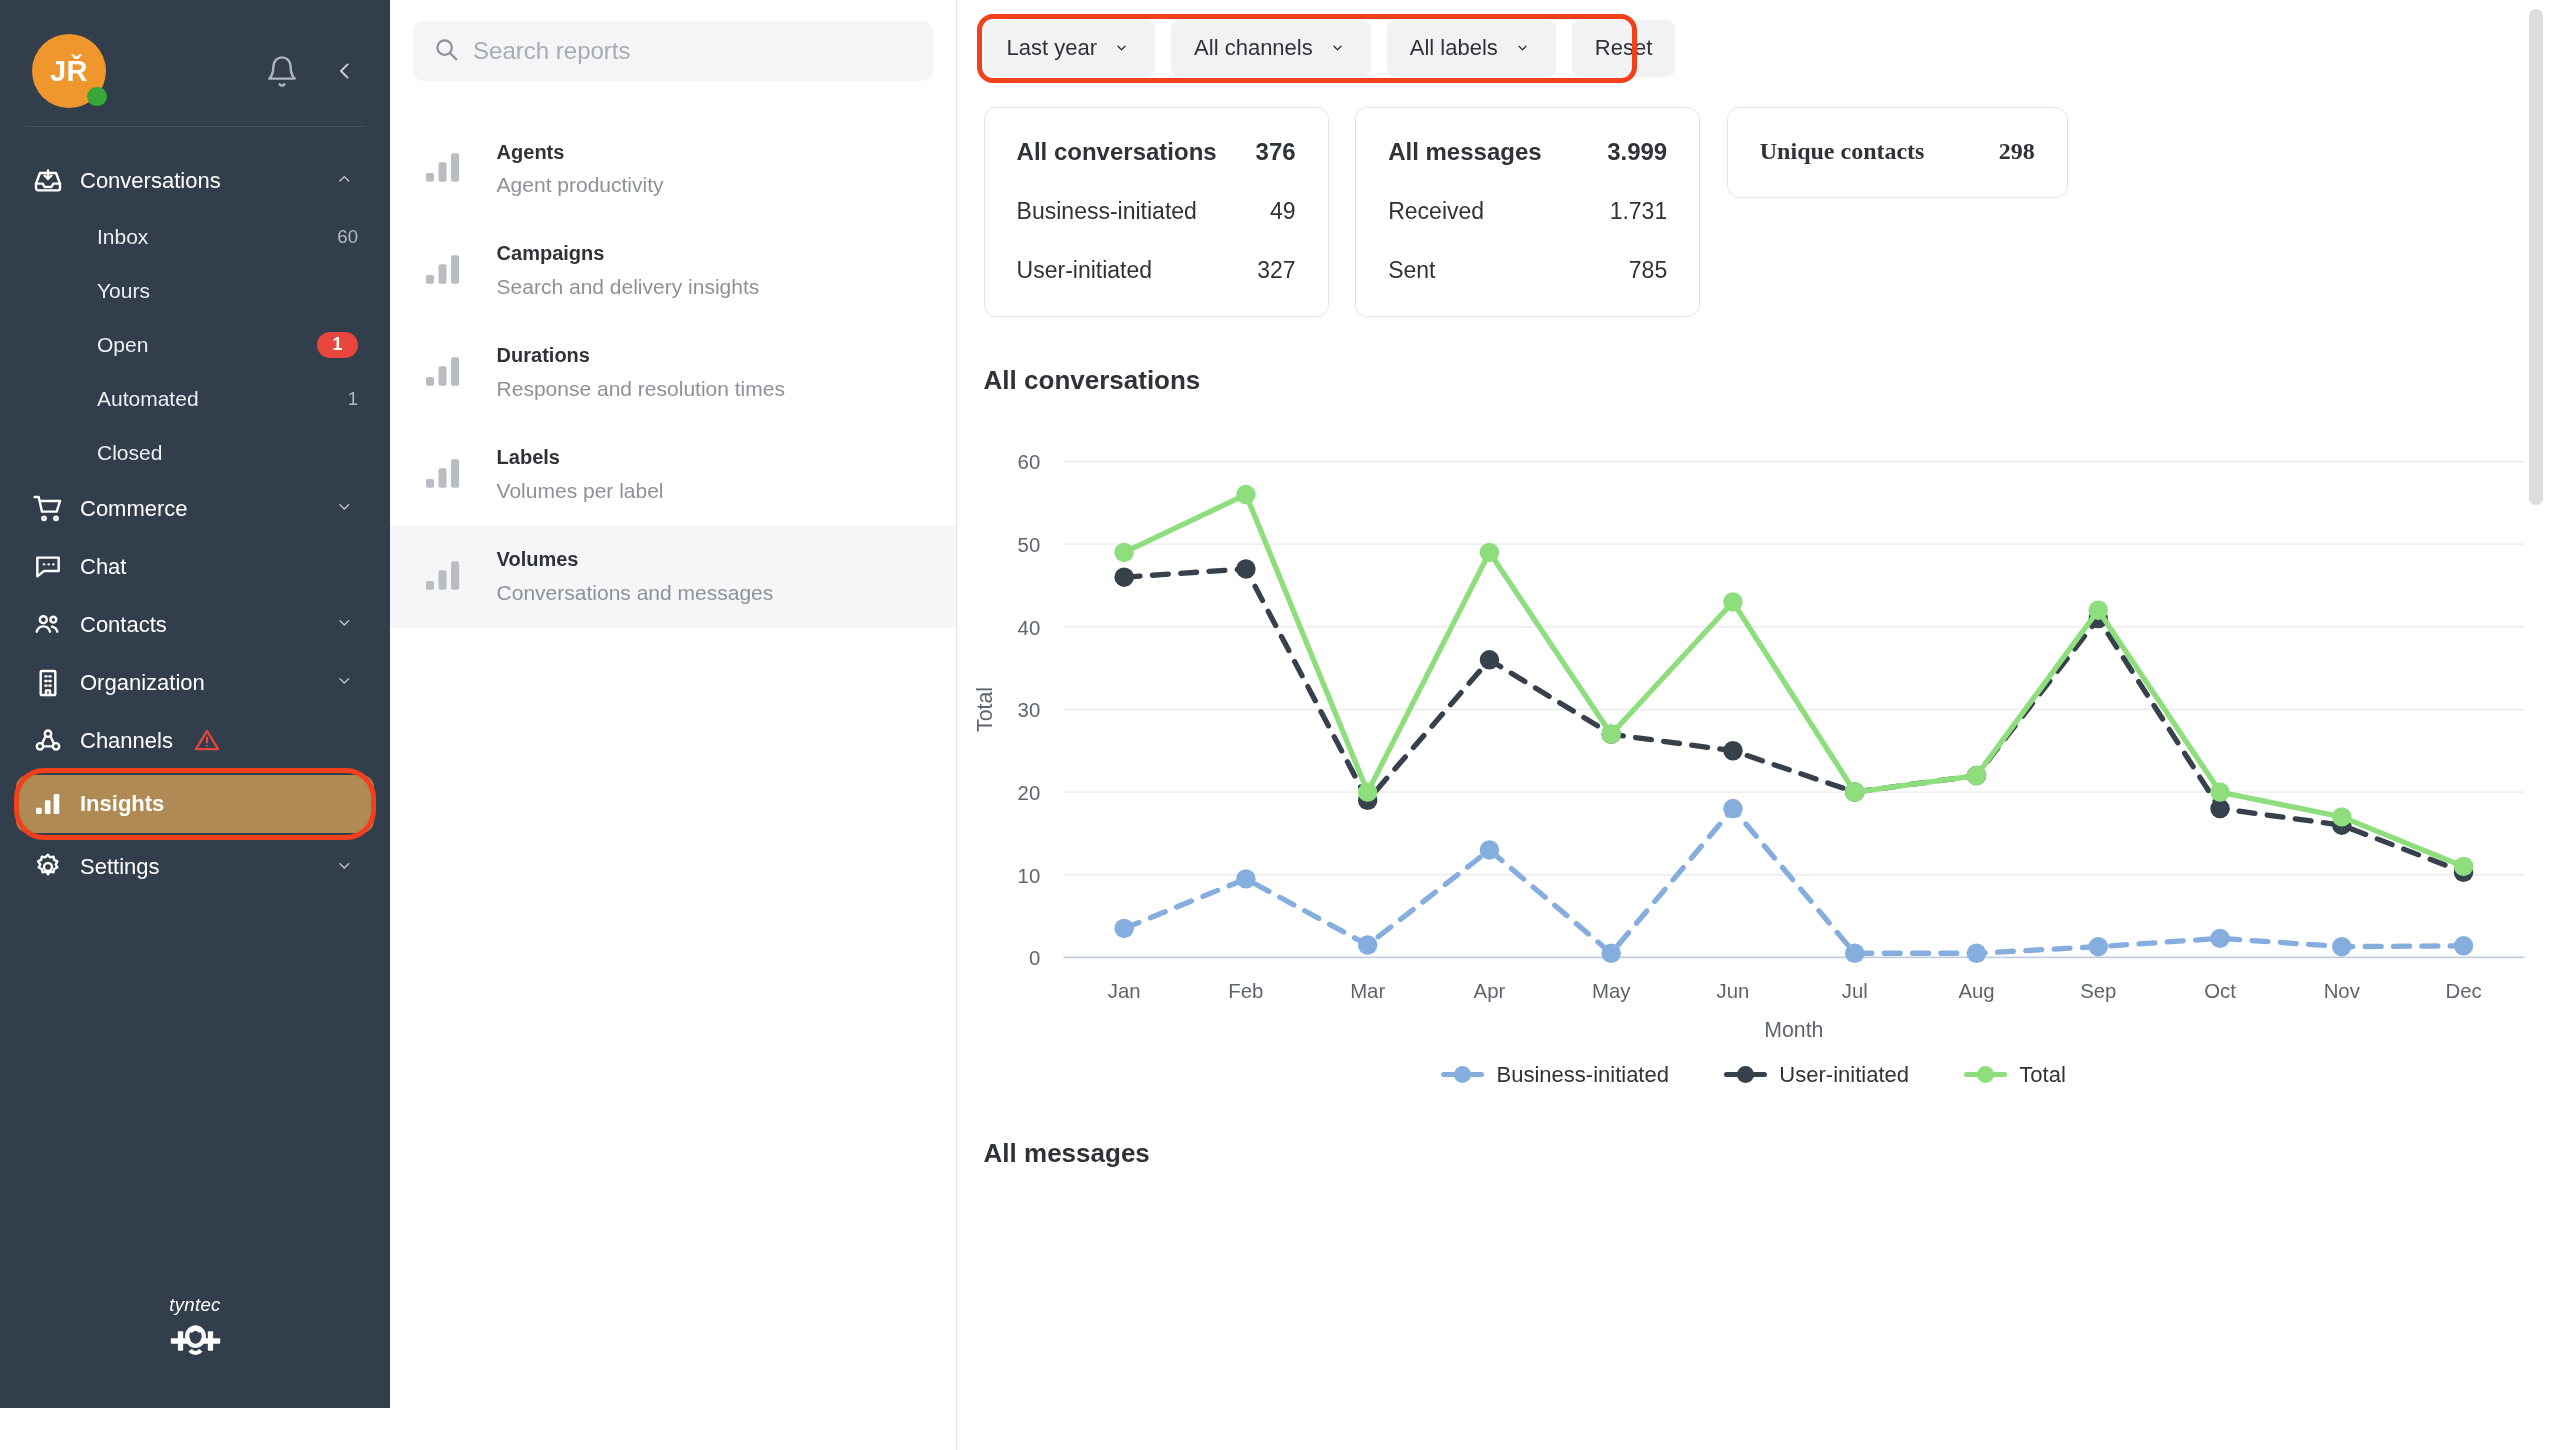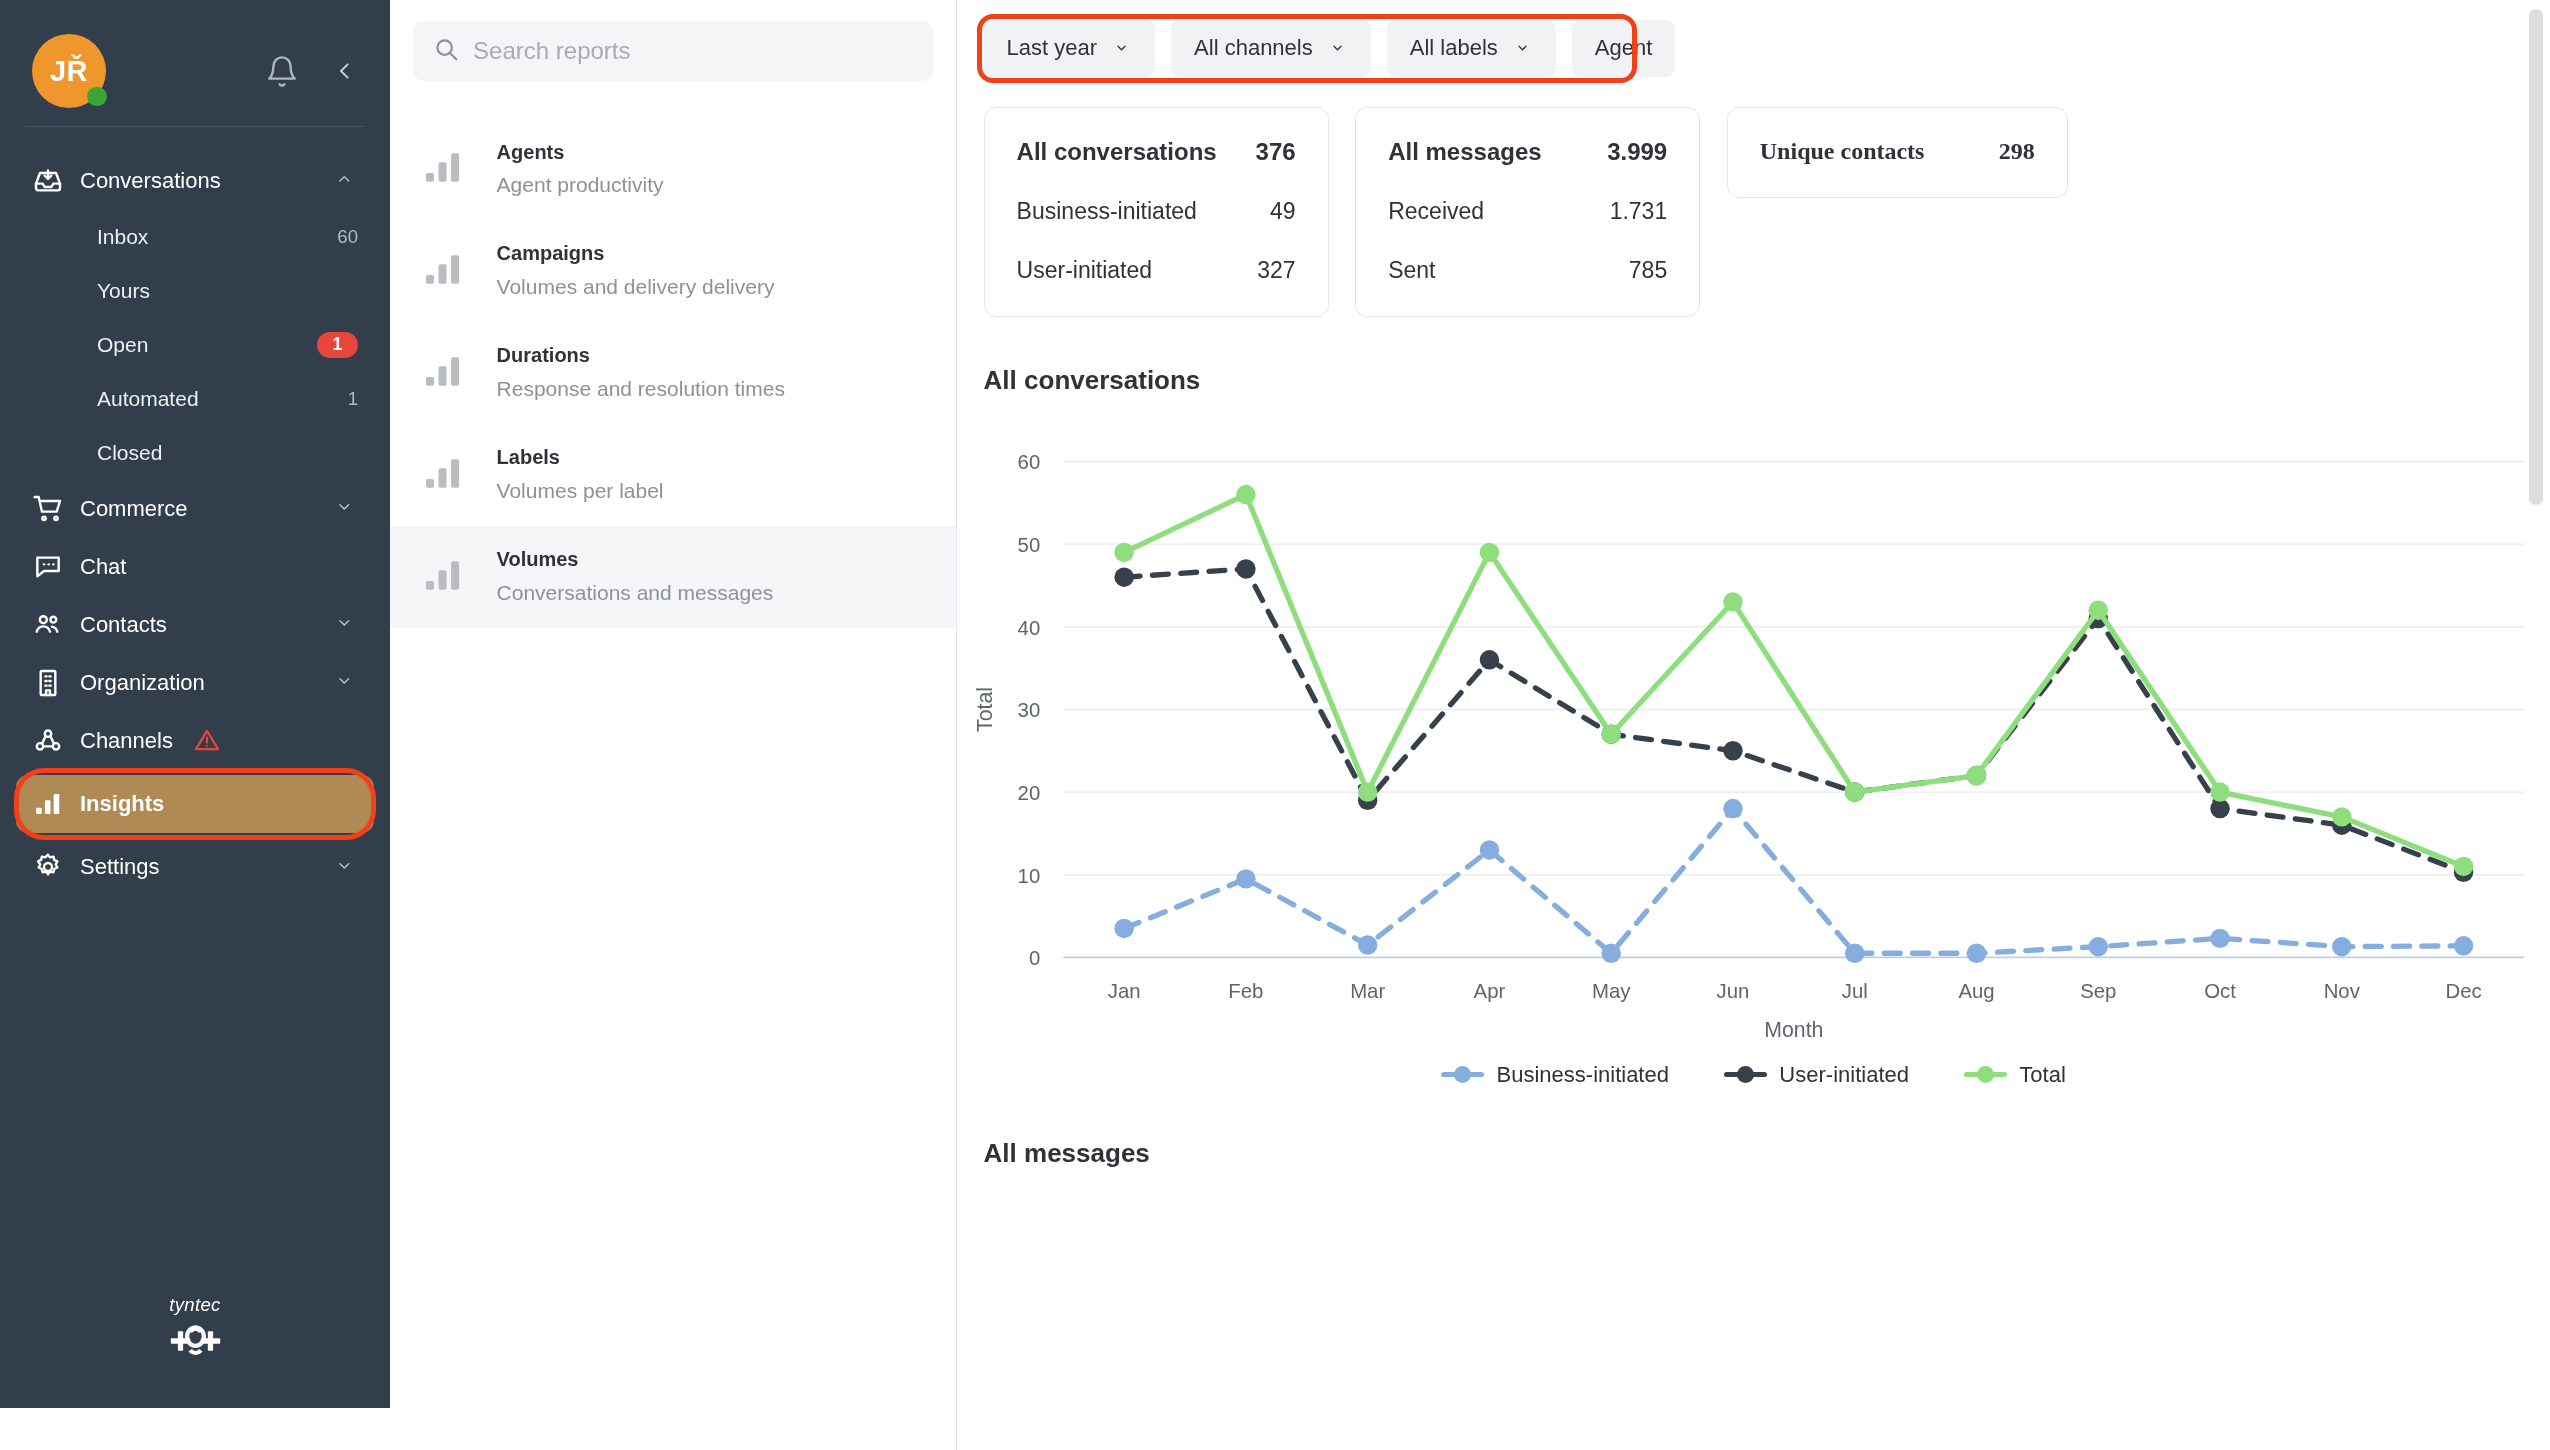--- a/index.html
+++ b/index.html
@@ -399,21 +399,21 @@
       <div class="report-item">
         <span class="report-ico">
           <svg width="46" height="43" viewBox="0 0 24 24" fill="#b9bdc2">
             <rect x="2.5" y="15" width="4.5" height="5" rx="1"></rect>
               <rect x="9.5" y="9" width="4.5" height="11" rx="1"></rect>
               <rect x="16.5" y="4" width="4.5" height="16" rx="1"></rect>
           </svg>
         </span>
         <div>
           <div class="report-title">Campaigns</div>
-          <div class="report-sub">Volumes and delivery delivery</div>
+          <div class="report-sub">Search and delivery insights</div>
         </div>
       </div>
 
       <div class="report-item">
         <span class="report-ico">
           <svg width="46" height="43" viewBox="0 0 24 24" fill="#b9bdc2">
             <rect x="2.5" y="15" width="4.5" height="5" rx="1"></rect>
               <rect x="9.5" y="9" width="4.5" height="11" rx="1"></rect>
               <rect x="16.5" y="4" width="4.5" height="16" rx="1"></rect>
           </svg>
@@ -476,21 +476,21 @@
       </button>
       <button class="chip">
         <span>All labels</span>
         <span class="cv">
           <svg width="21" height="14" viewBox="0 0 24 24" fill="none" stroke="#2f3338" stroke-width="2.2" stroke-linecap="round" stroke-linejoin="round">
               <polyline points="6 9 12 15 18 9"></polyline>
             </svg>
         </span>
       </button>
       <button class="chip">
-        <span>Agent</span>
+        <span>Reset</span>
       </button>
     </div>
 
     <div class="cards-row">
       <div class="card c1">
         <div class="card-row primary">
           <span class="lbl">All conversations</span>
           <span class="val">376</span>
         </div>
         <div class="card-row">

